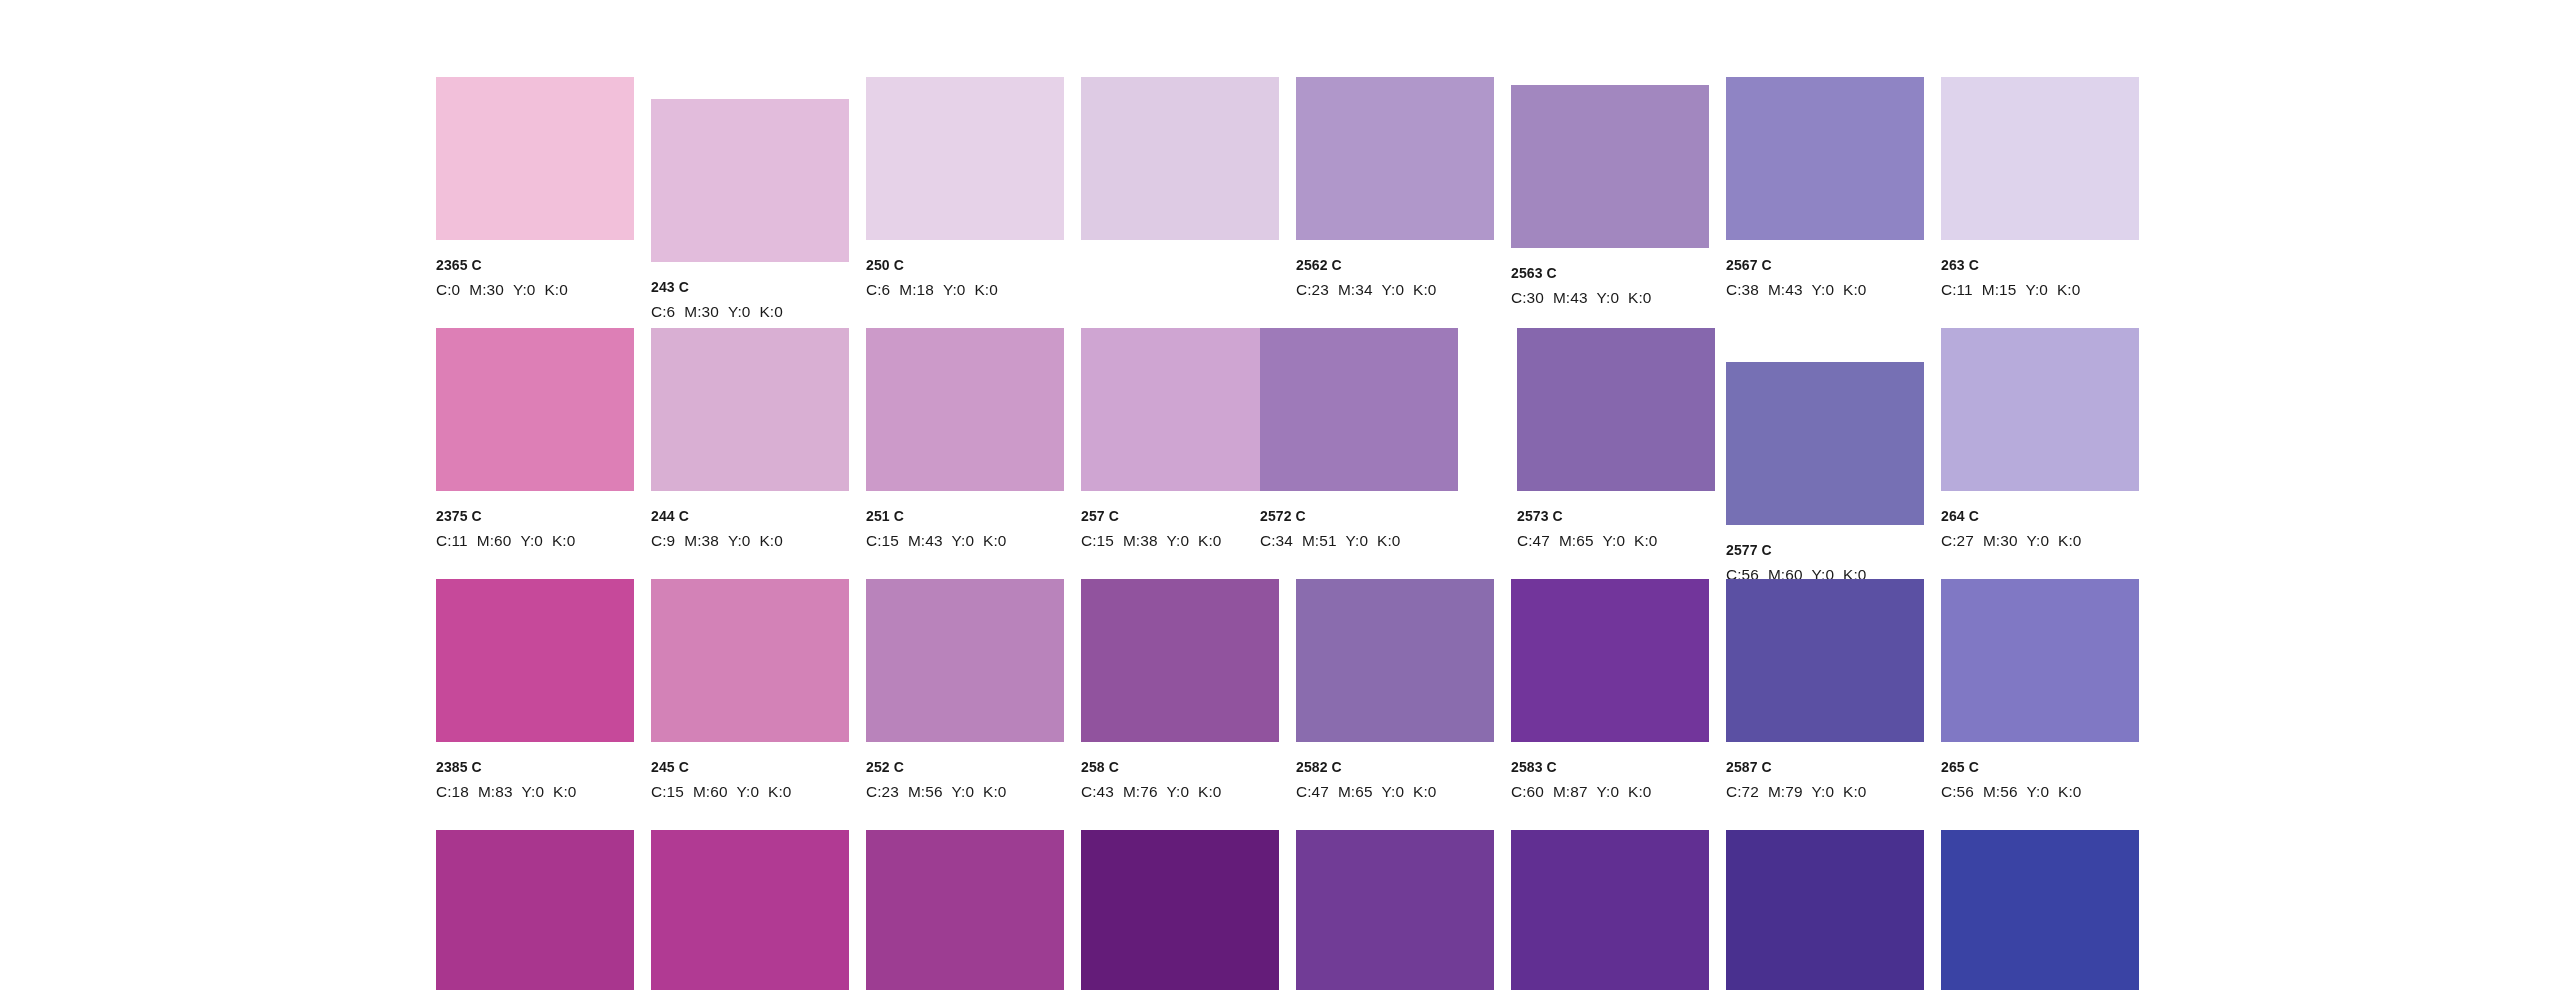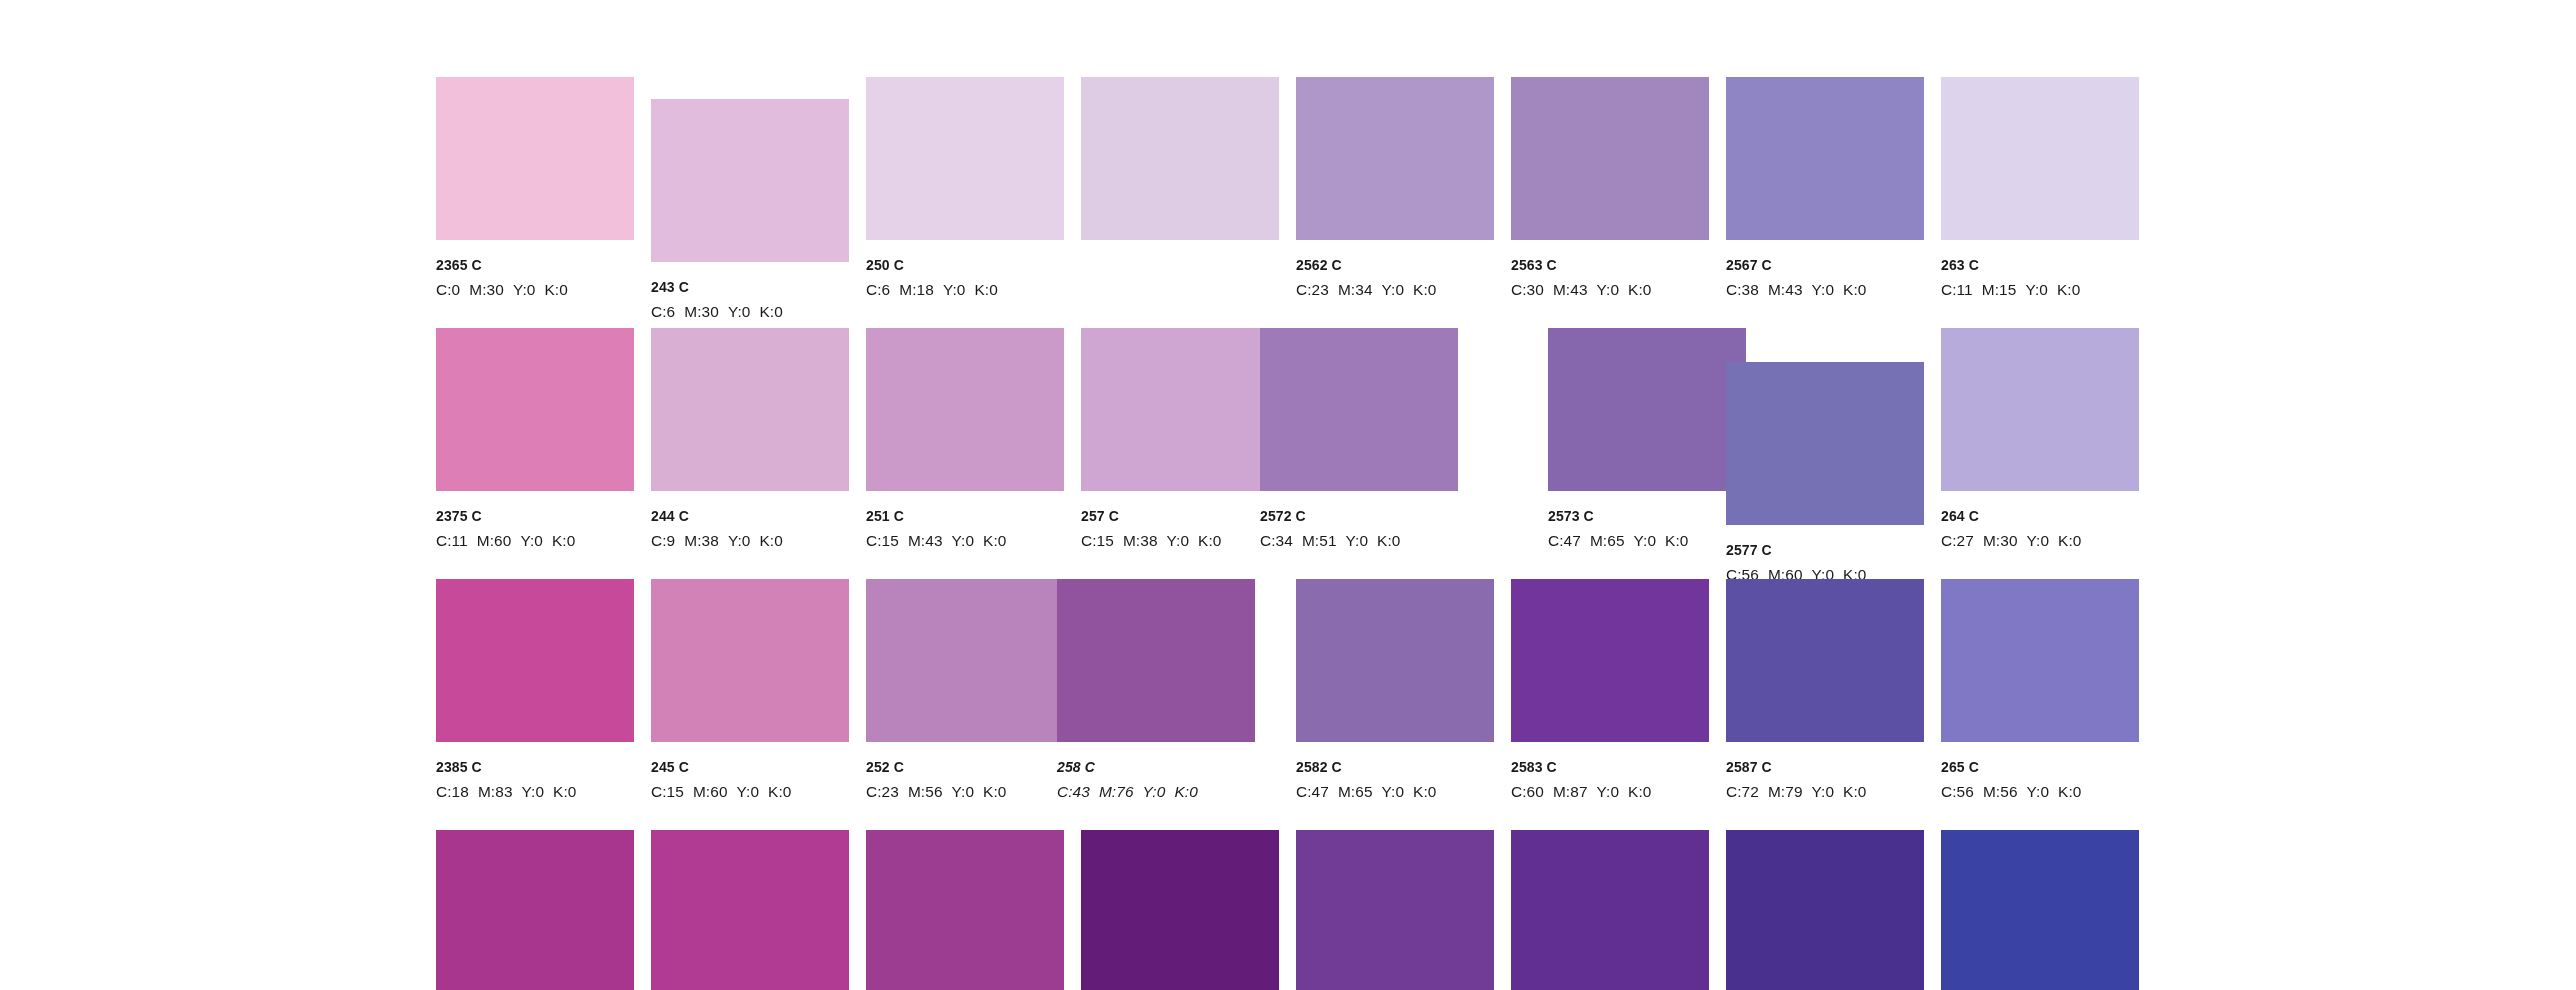--- a/index.html
+++ b/index.html
@@ -98,21 +98,21 @@
         <div class="swatch-cell" style="left: 645px;">
           <div class="swatch-chip" style="background: rgb(222, 203, 228);"></div>
         </div>
         <div class="swatch-cell" style="left: 860px;">
           <div class="swatch-chip" style="background: rgb(176, 151, 202);"></div>
           <div class="swatch-meta">
             <div class="swatch-name">2562 C</div>
             <div class="swatch-cmyk"><span class="seg">C:23</span><span class="seg">M:34</span><span class="seg">Y:0</span><span class="seg">K:0</span></div>
           </div>
         </div>
-        <div class="swatch-cell" style="left: 1075px;">
+        <div class="swatch-cell" style="left: 1075px; margin-top: 8px;">
           <div class="swatch-chip" style="background: rgb(162, 135, 191);"></div>
           <div class="swatch-meta">
             <div class="swatch-name">2563 C</div>
             <div class="swatch-cmyk"><span class="seg">C:30</span><span class="seg">M:43</span><span class="seg">Y:0</span><span class="seg">K:0</span></div>
           </div>
         </div>
         <div class="swatch-cell" style="left: 1290px;">
           <div class="swatch-chip" style="background: rgb(143, 132, 196);"></div>
           <div class="swatch-meta">
             <div class="swatch-name">2567 C</div>
@@ -156,21 +156,21 @@
             <div class="swatch-cmyk"><span class="seg">C:15</span><span class="seg">M:38</span><span class="seg">Y:0</span><span class="seg">K:0</span></div>
           </div>
         </div>
         <div class="swatch-cell" style="left: 824px;">
           <div class="swatch-chip" style="background: rgb(158, 122, 185);"></div>
           <div class="swatch-meta">
             <div class="swatch-name">2572 C</div>
             <div class="swatch-cmyk"><span class="seg">C:34</span><span class="seg">M:51</span><span class="seg">Y:0</span><span class="seg">K:0</span></div>
           </div>
         </div>
-        <div class="swatch-cell" style="left: 1084px; padding-left: 28px;">
+        <div class="swatch-cell" style="left: 1053px; padding-left: 28px;">
           <div class="swatch-chip" style="background: rgb(134, 103, 173);"></div>
           <div class="swatch-meta">
             <div class="swatch-name">2573 C</div>
             <div class="swatch-cmyk"><span class="seg">C:47</span><span class="seg">M:65</span><span class="seg">Y:0</span><span class="seg">K:0</span></div>
           </div>
         </div>
         <div class="swatch-cell" style="left: 1290px; margin-top: 34px;">
           <div class="swatch-chip" style="background: rgb(118, 112, 180);"></div>
           <div class="swatch-meta">
             <div class="swatch-name">2577 C</div>
@@ -200,21 +200,21 @@
             <div class="swatch-cmyk"><span class="seg">C:15</span><span class="seg">M:60</span><span class="seg">Y:0</span><span class="seg">K:0</span></div>
           </div>
         </div>
         <div class="swatch-cell" style="left: 430px;">
           <div class="swatch-chip" style="background: rgb(185, 131, 187);"></div>
           <div class="swatch-meta">
             <div class="swatch-name">252 C</div>
             <div class="swatch-cmyk"><span class="seg">C:23</span><span class="seg">M:56</span><span class="seg">Y:0</span><span class="seg">K:0</span></div>
           </div>
         </div>
-        <div class="swatch-cell" style="left: 621px; font-style: italic;">
+        <div class="swatch-cell" style="left: 645px;">
           <div class="swatch-chip" style="background: rgb(145, 83, 158);"></div>
           <div class="swatch-meta">
             <div class="swatch-name">258 C</div>
             <div class="swatch-cmyk"><span class="seg">C:43</span><span class="seg">M:76</span><span class="seg">Y:0</span><span class="seg">K:0</span></div>
           </div>
         </div>
         <div class="swatch-cell" style="left: 860px;">
           <div class="swatch-chip" style="background: rgb(138, 108, 174);"></div>
           <div class="swatch-meta">
             <div class="swatch-name">2582 C</div>

